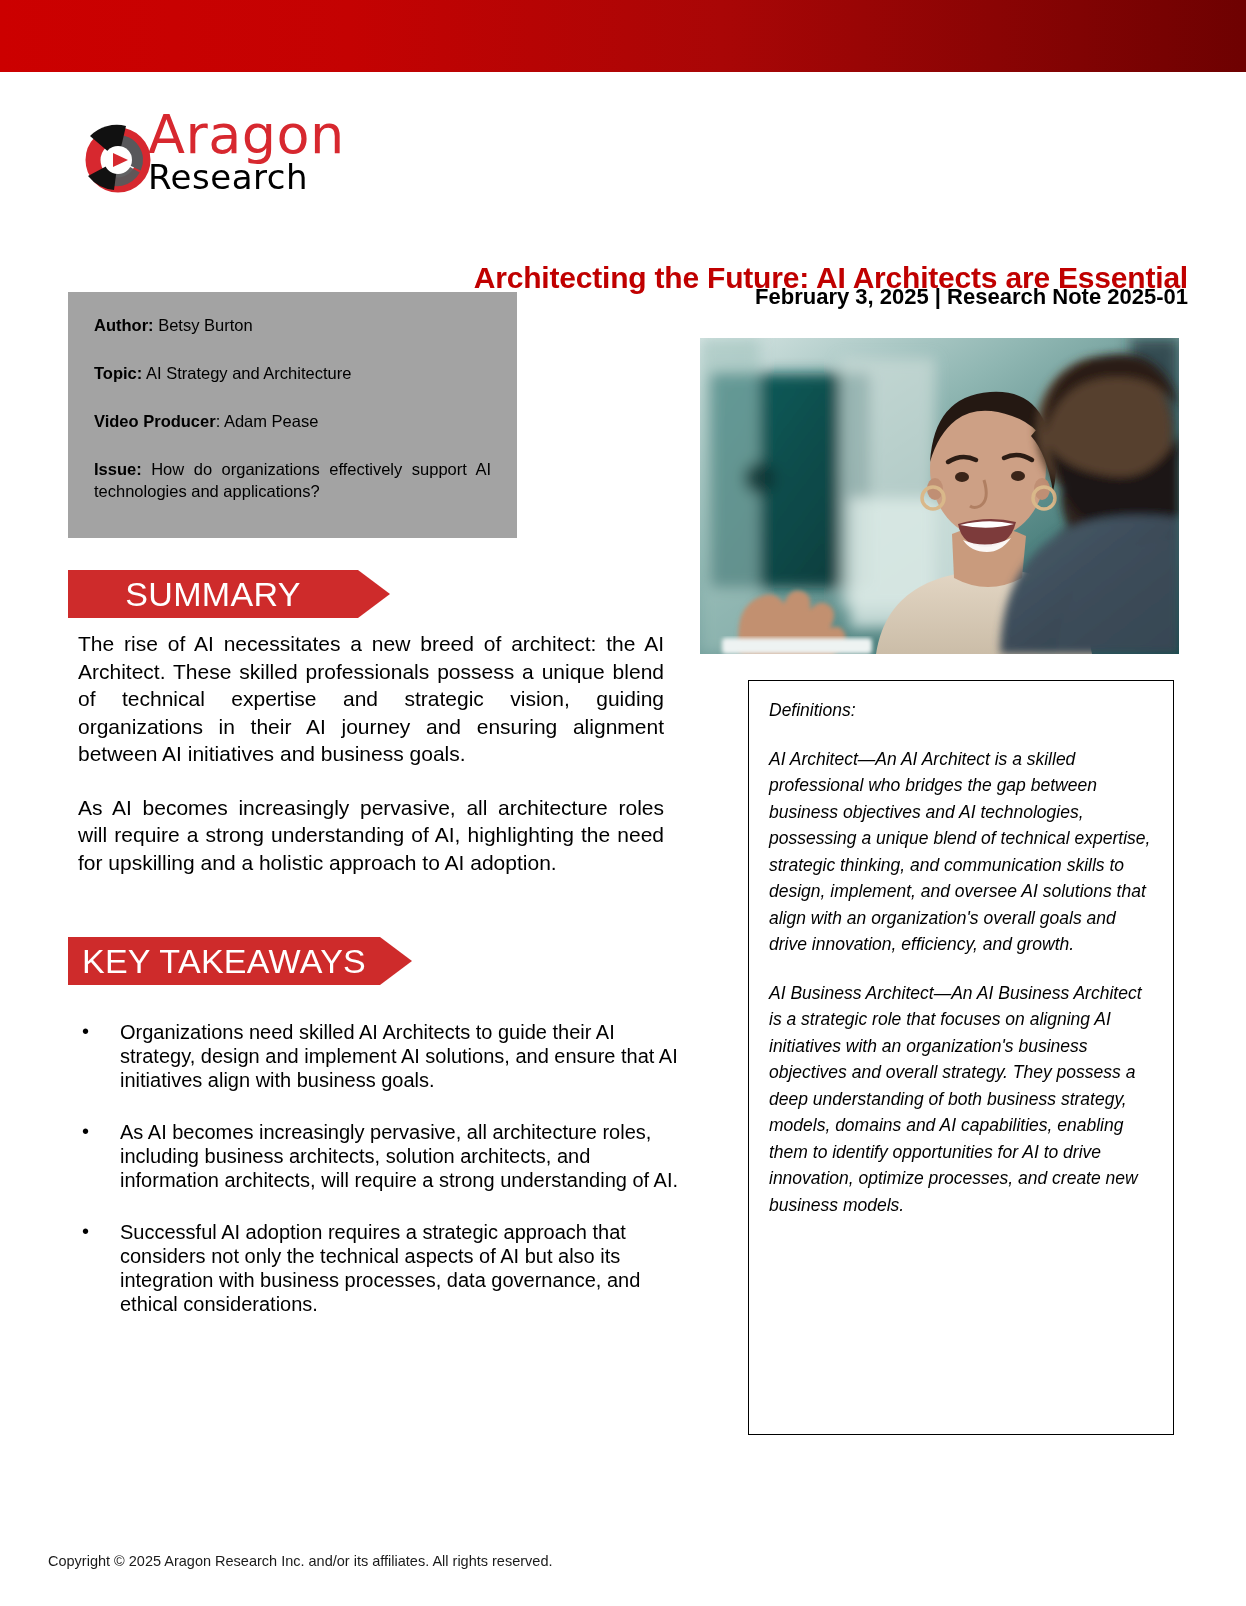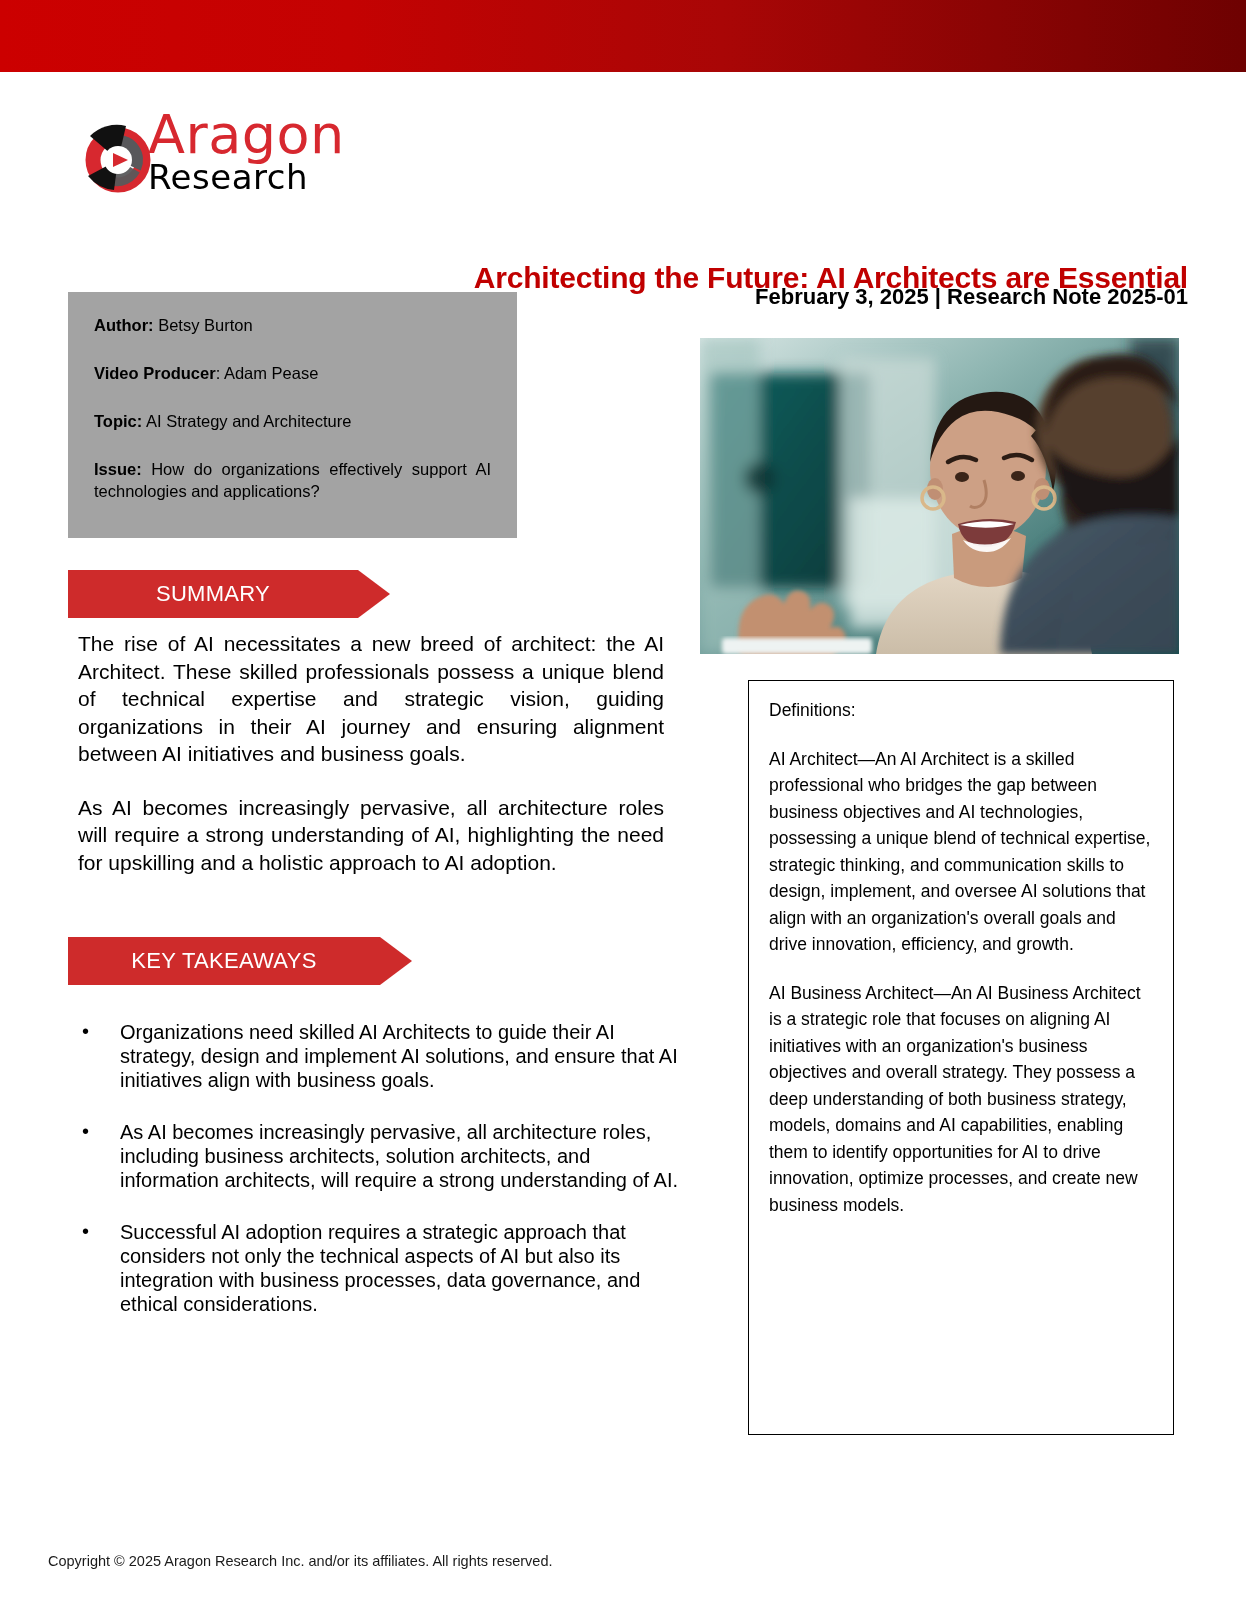--- a/index.html
+++ b/index.html
@@ -111,21 +111,21 @@
     background: #13403f;
   }
   .photo svg { display: block; }
 
   
   .arrow-banner {
     position: absolute;
     height: 48px;
     background: #ce2b2b;
     color: #ffffff;
-    font-size: 22px;
+    font-size: 34px;
     letter-spacing: 0.3px;
     display: flex;
     align-items: center;
     justify-content: center;
     box-sizing: border-box;
   }
   .arrow-banner::after {
     content: "";
     position: absolute;
     left: 100%; top: 0;
@@ -178,20 +178,21 @@
 
   
   .definitions {
     position: absolute;
     left: 748px; top: 680px;
     width: 426px;
     height: 755px;
     border: 1.6px solid #000000;
     box-sizing: border-box;
     padding: 16px 20px 10px 20px;
+    font-style: italic;
   }
   .definitions p {
     margin: 0 0 22px 0;
     font-size: 17.5px;
     line-height: 26.5px;
   }
   .definitions p:last-child { margin-bottom: 0; }
 
   
   .footer {
@@ -233,24 +234,24 @@
 
 <h1 class="doc-title">Architecting the Future: AI Architects are Essential</h1>
 
 <div class="doc-date">February 3, 2025 | Research Note 2025-01</div>
 
 <div class="meta-box">
   <div class="meta-line">
     <b>Author:</b><span> Betsy Burton</span>
   </div>
   <div class="meta-line">
+    <b>Topic:</b><span> AI Strategy and Architecture</span>
+  </div>
+  <div class="meta-line">
     <b>Video Producer</b><span>: Adam Pease</span>
-  </div>
-  <div class="meta-line">
-    <b>Topic:</b><span> AI Strategy and Architecture</span>
   </div>
   <div class="meta-line meta-issue">
     <b>Issue:</b><span> How do organizations effectively support AI technologies and applications?</span>
   </div>
 </div>
 
 <div class="photo">
   <svg width="479" height="316" viewBox="0 0 479 316" xmlns="http://www.w3.org/2000/svg">
     <defs>
       <linearGradient id="bgGrad" x1="0" y1="0" x2="1" y2="1">

